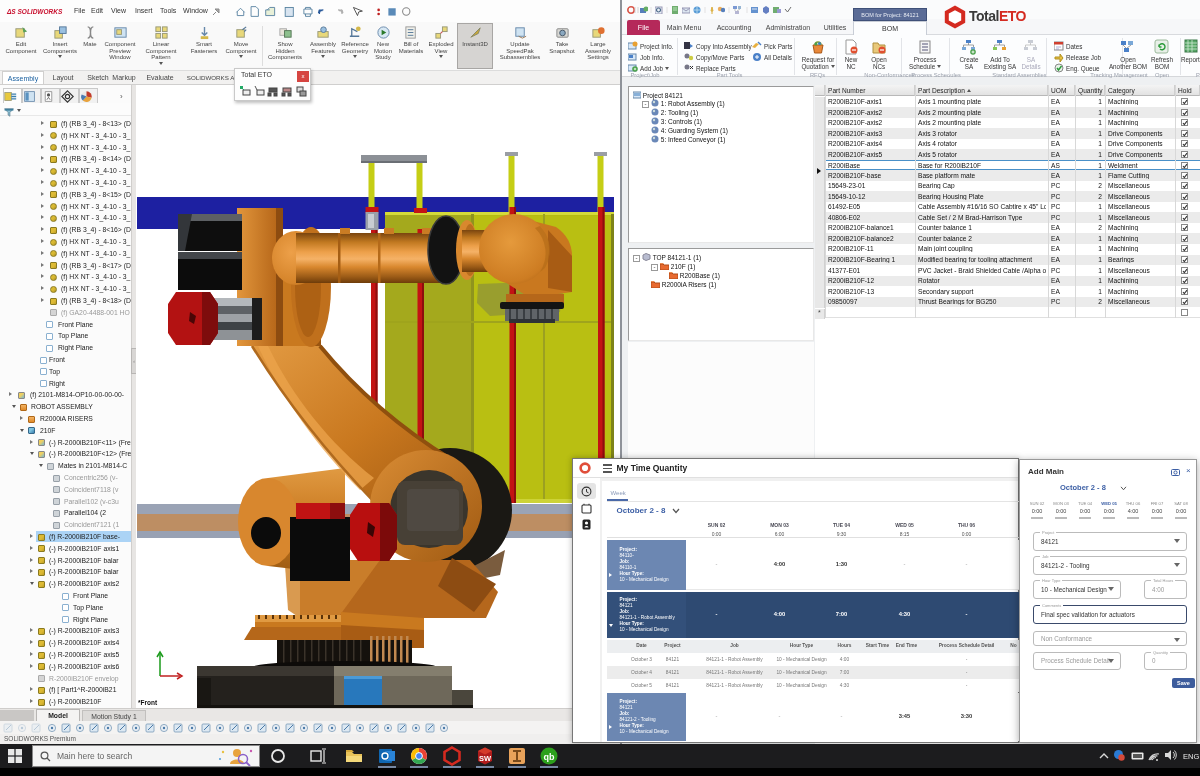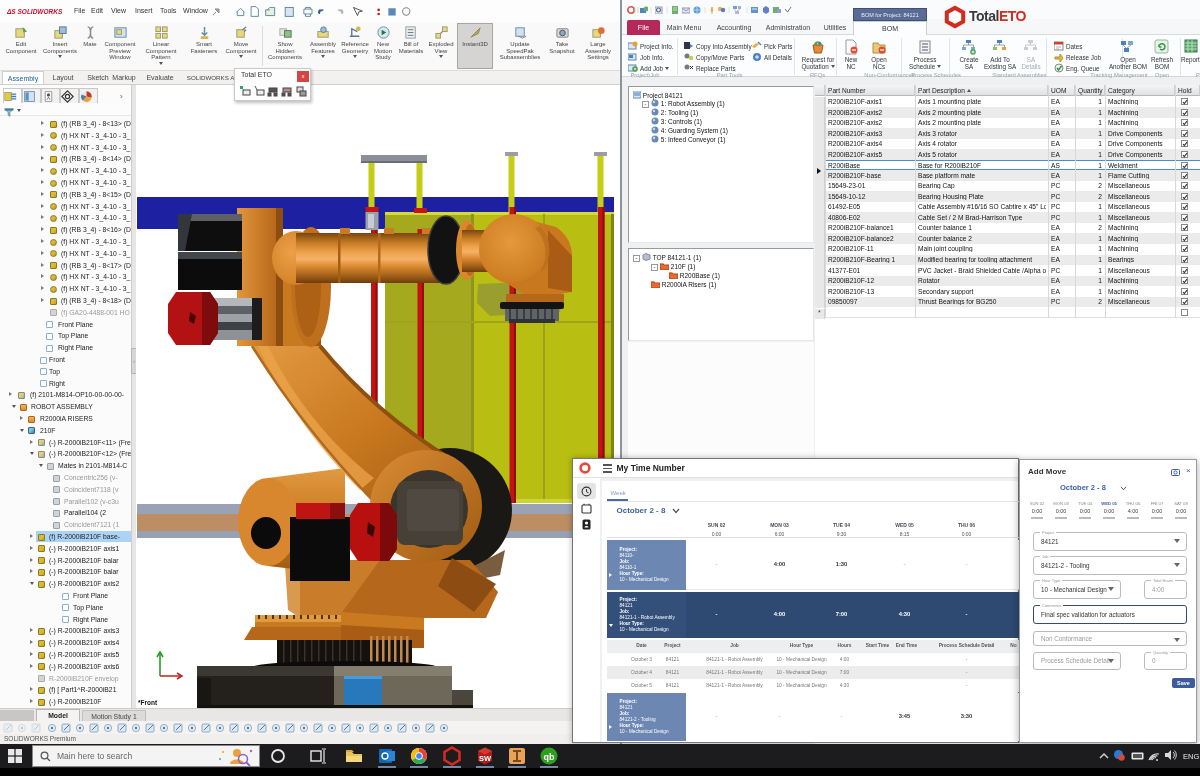--- a/index.html
+++ b/index.html
@@ -1250,21 +1250,21 @@
 <div class="ab" id="tt">
 <div class="ab" id="tthead">
 <svg class="ab" style="left:6px;top:3px;" width="12" height="12" viewBox="0 0 12 12">
           <circle cx="6" cy="6" r="4.4" fill="none" stroke="#e04e3a" stroke-width="2.6"></circle>
         </svg>
 <div class="ab" style="left:30px;top:5px;width:9px;">
           <div style="height:1.5px;background:#555;margin-bottom:2px;"></div>
           <div style="height:1.5px;background:#555;margin-bottom:2px;"></div>
           <div style="height:1.5px;background:#555;"></div>
         </div>
-<div class="ab" style="left:44px;top:4px;font-size:8.5px;font-weight:bold;color:#222;">My Time Number</div>
+<div class="ab" style="left:44px;top:4px;font-size:8.5px;font-weight:bold;color:#222;">My Time Quantity</div>
 </div>
 <div class="ab" id="ttside">
 <div class="ab" style="left:4px;top:5px;width:19px;height:16px;background:#e4e4e4;border-radius:3px;"></div>
 <svg class="ab" style="left:8px;top:8px;" width="11" height="11" viewBox="0 0 11 11">
           <circle cx="5.5" cy="5.5" r="4.4" fill="none" stroke="#333" stroke-width="1.1"></circle>
           <path d="M5.5 3 v2.8 l2 1" stroke="#333" fill="none" stroke-width="1"></path>
         </svg>
 <svg class="ab" style="left:8px;top:25px;" width="11" height="11" viewBox="0 0 11 11">
           <rect x="1" y="2" width="9" height="8" rx="1" fill="none" stroke="#333" stroke-width="1.1"></rect>
           <path d="M3 2 v-1.2 M8 2 v-1.2" stroke="#333" stroke-width="1.1"></path>
@@ -1346,21 +1346,21 @@
 <div class="ab" style="left:7px;top:235px;"><span class="tri-r" style="border-left-color:#fff;border-top-width:2px;border-bottom-width:2px;border-left-width:3px;"></span></div>
 <div class="bdim" style="left:95px;top:232px;width:40px;text-align:center;">-</div>
 <div class="bdim" style="left:158px;top:232px;width:40px;text-align:center;">-</div>
 <div class="bdim" style="left:220px;top:232px;width:40px;text-align:center;">-</div>
 <div class="bval" style="left:283px;top:232px;width:40px;text-align:center;">3:45</div>
 <div class="bval" style="left:345px;top:232px;width:40px;text-align:center;">3:30</div>
 </div>
 </div>
 
 <div class="ab" id="at">
-<div class="ab" style="left:8px;top:7px;font-size:8px;font-weight:bold;color:#333;">Add Move</div>
+<div class="ab" style="left:8px;top:7px;font-size:8px;font-weight:bold;color:#333;">Add Main</div>
 <svg class="ab" style="left:151px;top:8px;" width="9" height="9" viewBox="0 0 9 9">
         <rect x="0.5" y="1.5" width="8" height="6" rx="1" fill="none" stroke="#3c5fa5" stroke-width="1"></rect>
         <circle cx="4.5" cy="4.5" r="1.6" fill="none" stroke="#3c5fa5" stroke-width="1"></circle>
       </svg>
 <div class="ab" style="left:166px;top:6px;font-size:8px;color:#3c5fa5;">×</div>
 <div class="ab" style="left:40px;top:23px;font-size:7.5px;font-weight:bold;color:#3c5fa5;">October 2 - 8</div>
 <svg class="ab" style="left:100px;top:26px;" width="7" height="5" viewBox="0 0 8 6">
         <path d="M1 1 L4 4.5 L7 1" stroke="#555" fill="none" stroke-width="1.2"></path>
       </svg>
 <div class="atd" style="left:7px;top:41px;color:#888;">SUN 02</div>

